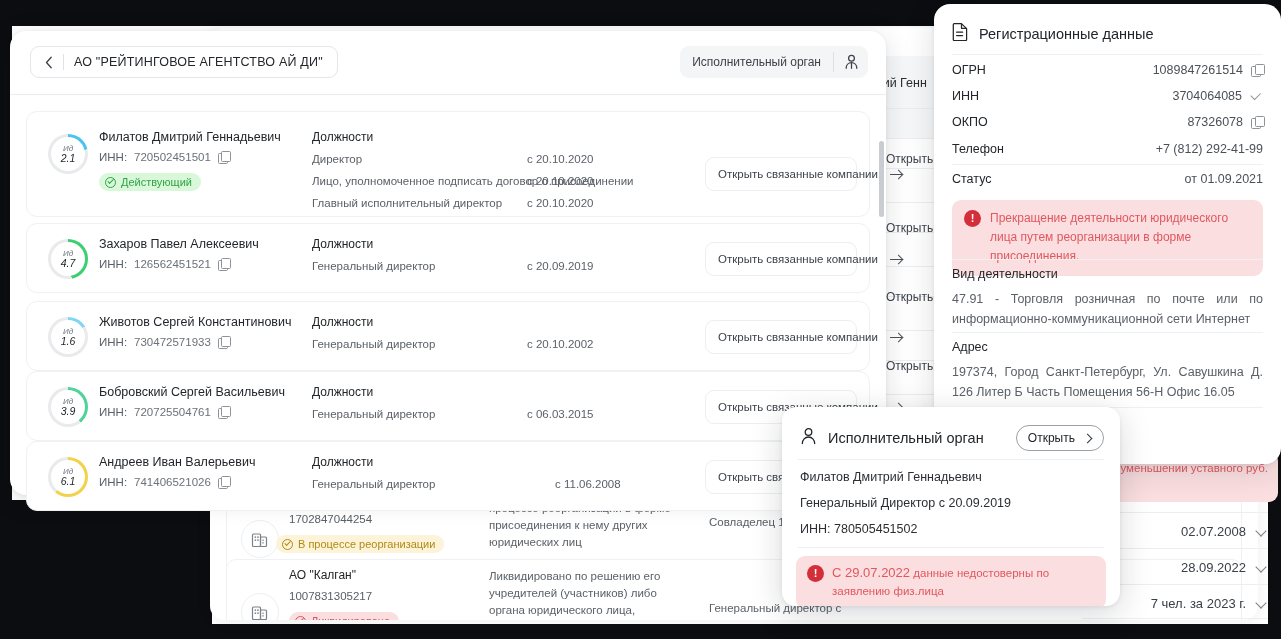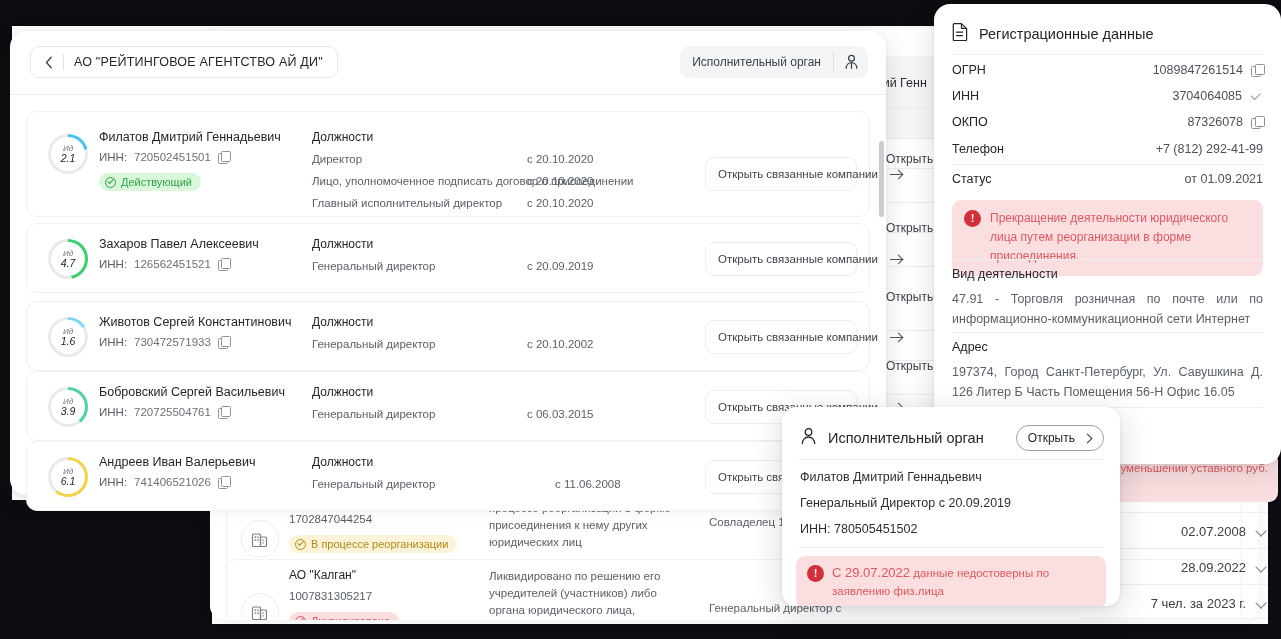--- a/index.html
+++ b/index.html
@@ -243,21 +243,21 @@
           <rect x="9.5" y="7" width="6" height="9.5" rx="1" stroke="#7b8189" stroke-width="1.2"></rect>
           <rect x="3.6" y="6.4" width="1.5" height="1.5" fill="#7b8189"></rect>
           <rect x="6.2" y="6.4" width="1.5" height="1.5" fill="#7b8189"></rect>
           <rect x="3.6" y="9.4" width="1.5" height="1.5" fill="#7b8189"></rect>
           <rect x="6.2" y="9.4" width="1.5" height="1.5" fill="#7b8189"></rect>
           <rect x="11.4" y="9.6" width="1.3" height="1.3" fill="#7b8189"></rect>
           <rect x="11.4" y="12.2" width="1.3" height="1.3" fill="#7b8189"></rect>
         </svg>
       </div>
       <div class="bg-cellnum" style="left:62px;top:19px;">1702847044254</div>
-      <div class="chip chip-yellow" style="left:62px;top:41px;text-align:right;">
+      <div class="chip chip-yellow" style="left:49px;top:41px;text-align:right;">
         <span class="ring"></span>
         <span>В процессе реорганизации</span>
       </div>
       <div class="bg-desc" style="left:262px;top:6px;">процессе реорганизации в форме присоединения к нему других юридических лиц</div>
       <div class="bg-role" style="left:482px;top:22px;">Совладелец 1000000 ру</div>
     </div>
 
     <div class="bg-row" style="top:531px;height:105px;">
       <div class="bld-icon" style="left:14px;top:33px;">
         <svg width="18" height="18" viewBox="0 0 18 18" fill="none">

